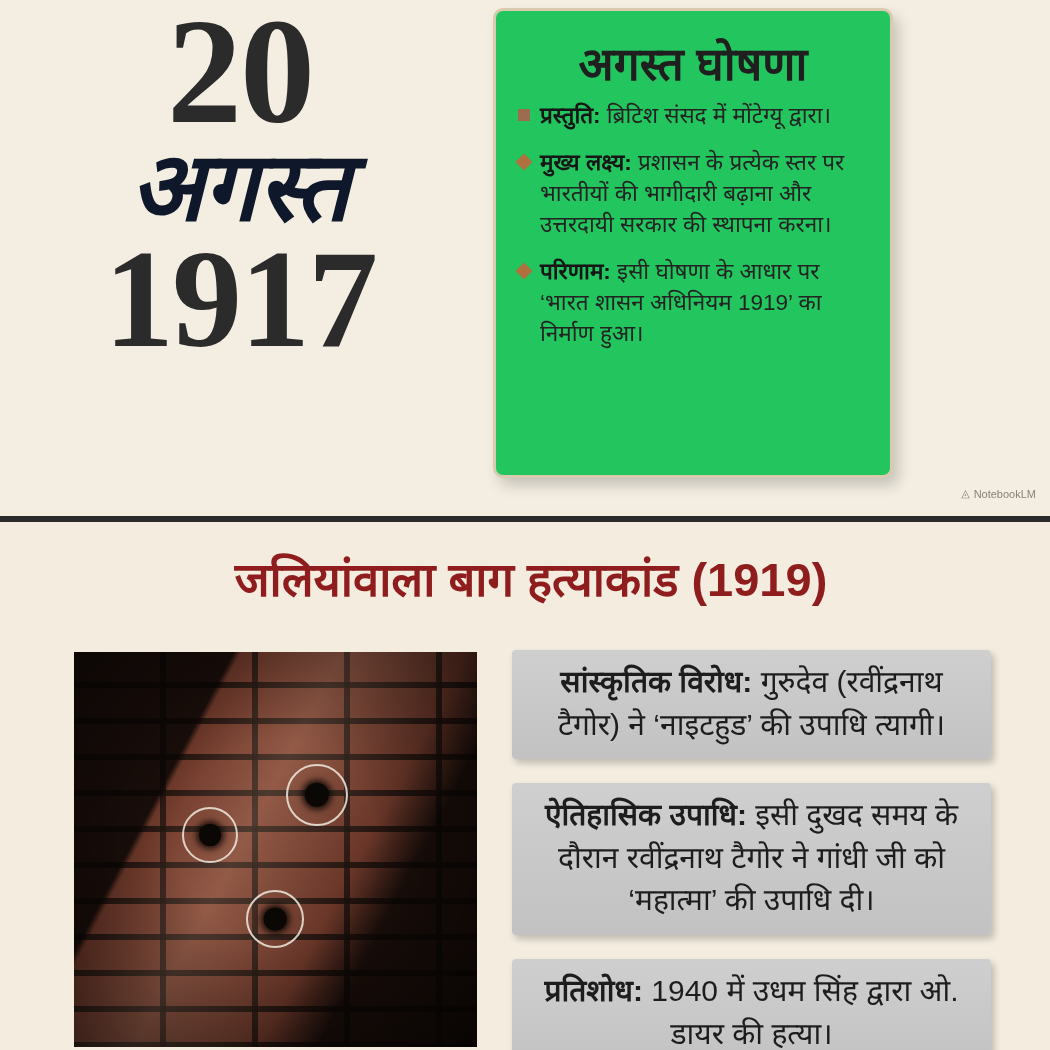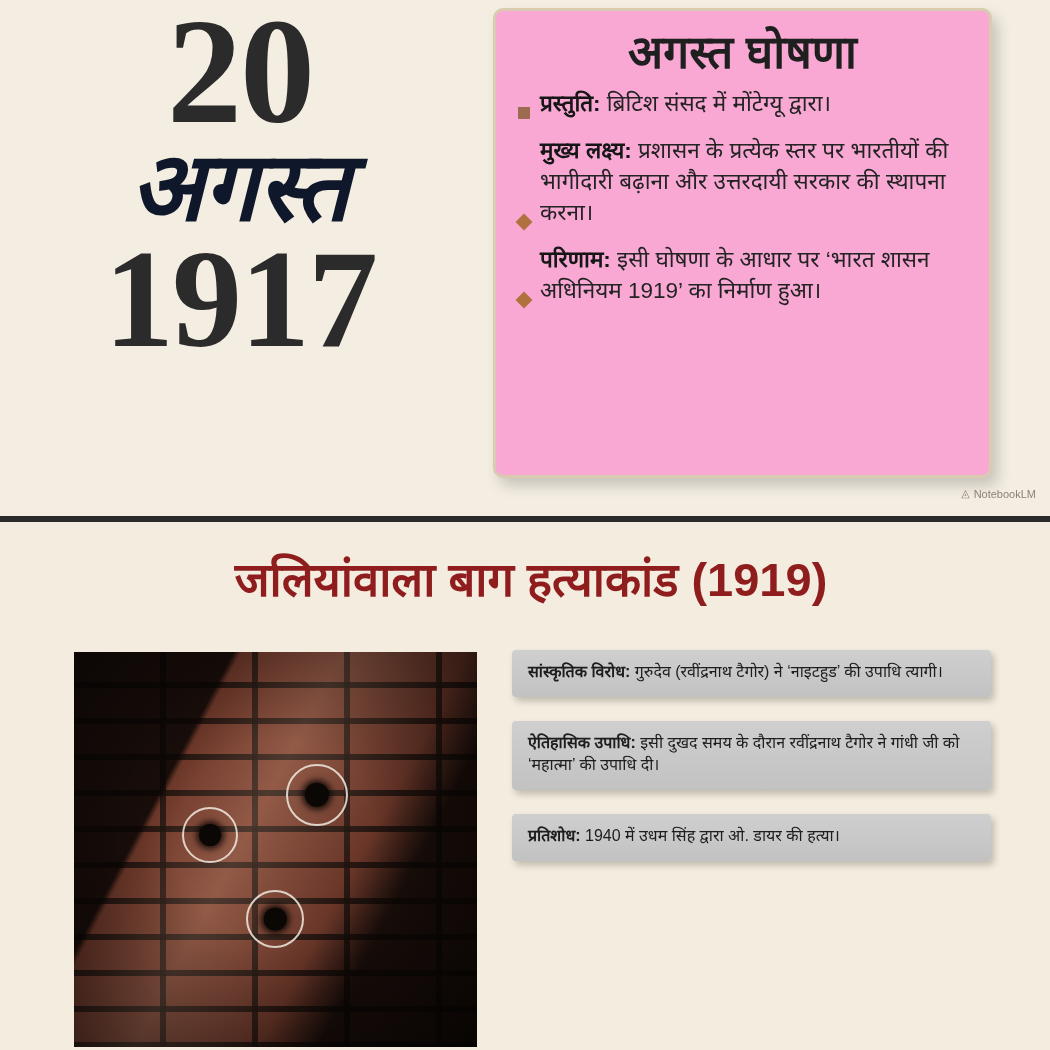--- a/index.html
+++ b/index.html
@@ -66,41 +66,41 @@
     color: #2b2b2b;
     margin-top: -8px;
     letter-spacing: -2px;
   }
 
   
   .aug-card {
     position: absolute;
     left: 493px;
     top: 8px;
-    width: 499px;
+    width: 400px;
     height: 470px;
-    background: #f9a8d4;
+    background: #22c55e;
     border: 3px solid #d9cbb0;
     border-radius: 10px;
     box-shadow: 6px 8px 14px rgba(0,0,0,0.18);
     box-sizing: border-box;
-    padding: 16px 22px 10px 22px;
+    padding: 28px 22px 10px 22px;
   }
   .aug-card-title {
     text-align: center;
     font-family: "Liberation Sans", sans-serif;
     font-weight: bold;
     font-size: 46px;
     color: #1f1f1f;
     line-height: 1.1;
     margin-bottom: 10px;
   }
   .bullet-row {
     display: flex;
-    align-items: flex-end;
+    align-items: flex-start;
     margin-bottom: 16px;
   }
   .bullet-mark {
     flex: 0 0 auto;
     margin-right: 10px;
     margin-top: 9px;
   }
   .sq-mark {
     width: 12px;
     height: 12px;
@@ -259,24 +259,25 @@
     width: 479px;
   }
   .fact-box {
     background: #c9c9c9;
     background: linear-gradient(180deg, #cfcfcf 0%, #c2c2c2 100%);
     border-radius: 4px;
     box-shadow: 3px 4px 7px rgba(0,0,0,0.22);
     padding: 11px 16px 13px 16px;
     margin-bottom: 24px;
     font-family: "Liberation Sans", sans-serif;
-    font-size: 16px;
+    font-size: 30px;
     line-height: 1.42;
     color: #1d1d1d;
     box-sizing: border-box;
+    text-align: center;
   }
   .fact-box b { font-weight: bold; }
 </style>
 </head>
 <body>
 
 <div class="page">
 
   <div class="top-panel">
 

